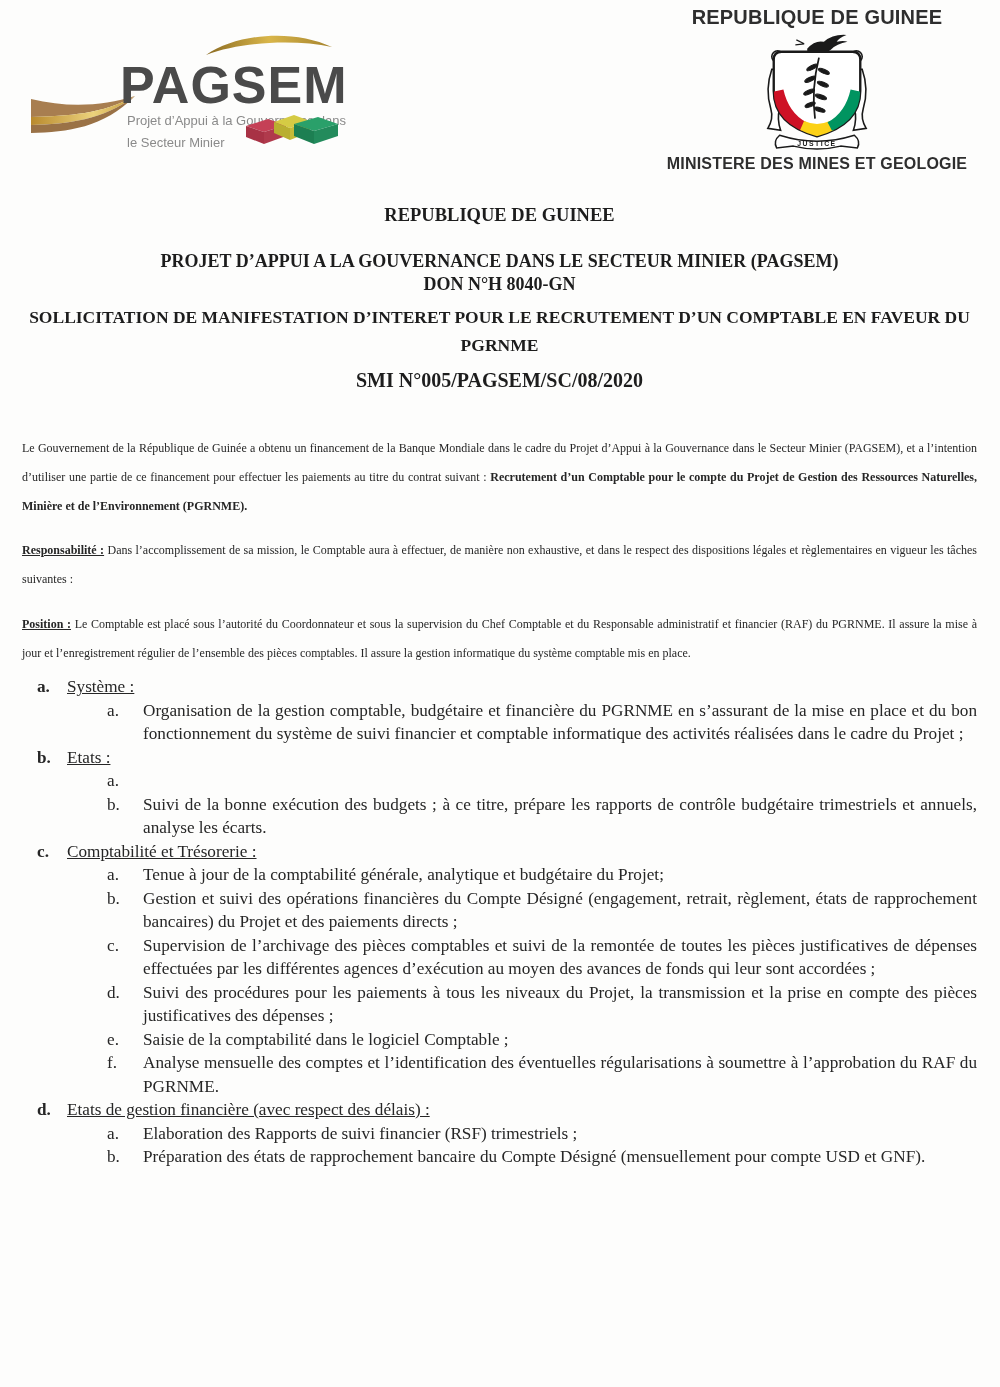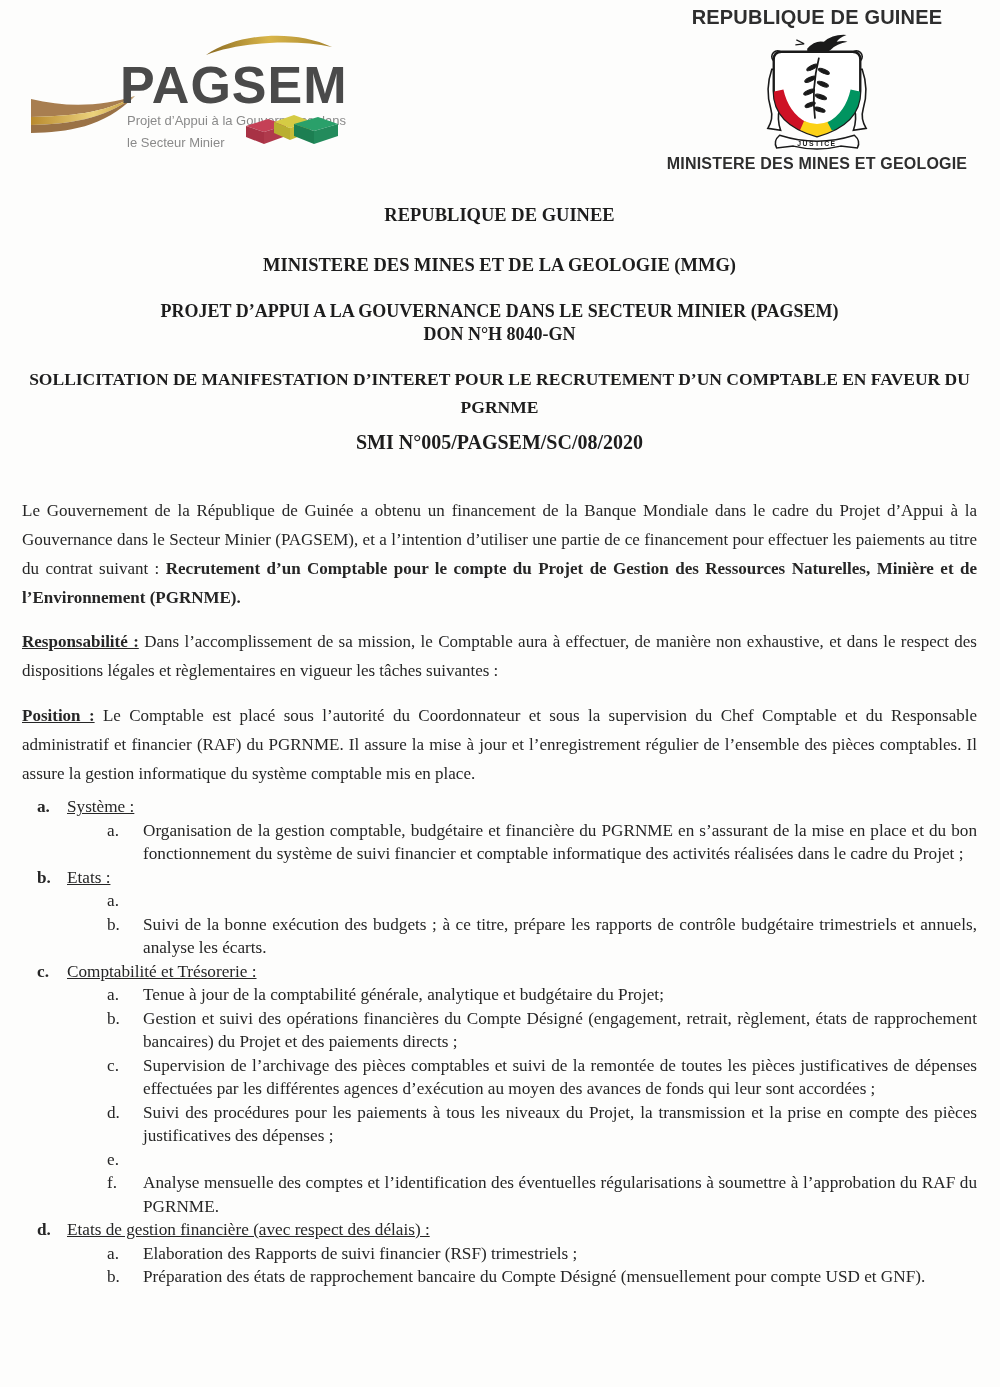--- a/index.html
+++ b/index.html
@@ -22,24 +22,24 @@
   }
   .rh-country{font-size:20px;letter-spacing:.2px;}
   .rh-coat{margin:4px auto 2px;display:block;}
   .rh-ministry{font-size:16px;letter-spacing:.2px;}
   
   .content{position:absolute;top:195px;left:22px;width:955px;}
   .hc{text-align:center;font-weight:bold;color:#1d1d1d;}
   .h-country{font-size:18.5px;margin-top:10px;}
   .h-ministry{font-size:18.5px;margin-top:29px;}
   .h-projet{font-size:18px;margin-top:24px;line-height:23px;}
-  .h-soll{font-size:17.5px;margin-top:20px;line-height:27.5px;}
+  .h-soll{font-size:17.5px;margin-top:8px;line-height:27.5px;}
   .h-smi{font-size:20px;margin-top:10px;}
   
-  .para{font-size:17px;line-height:29px;text-align:justify;margin:0;}
+  .para{font-size:12px;line-height:29px;text-align:justify;margin:0;}
   .p1{margin-top:42px;}
   .p2{margin-top:16px;}
   .p3{margin-top:15px;}
   .b{font-weight:bold;}
   .lead{font-weight:bold;text-decoration:underline;}
   
   .tasks{margin-top:7px;font-size:17.2px;line-height:23.5px;}
   .task-outer{display:flex;padding-left:15px;}
   .om{flex:0 0 30px;font-weight:bold;}
   .ol{flex:1;text-decoration:underline;}
@@ -134,21 +134,20 @@
 
       <path d="M22,103 q-7,6 -3,13 l17,-2 q24,6 48,0 l17,2 q4,-7 -3,-13 q-38,12 -76,0 z" fill="#ffffff" stroke="#1a1a1a" stroke-width="1.5"></path>
       <text x="60" y="114" text-anchor="middle" font-family="Liberation Sans, sans-serif" font-size="7" letter-spacing="1.5" fill="#1a1a1a">JUSTICE</text>
     </svg>
     <div class="rh-ministry">MINISTERE DES MINES ET GEOLOGIE</div>
   </div>
 
   <div class="content">
 
     <div class="hc h-country">REPUBLIQUE DE GUINEE</div>
-    <div class="hc h-ministry">MINISTERE DES MINES ET DE LA GEOLOGIE (MMG)</div>
     <div class="hc h-projet">
       <div>PROJET D’APPUI A LA GOUVERNANCE DANS LE SECTEUR MINIER (PAGSEM)</div>
       <div>DON N°H 8040-GN</div>
     </div>
     <div class="hc h-soll">SOLLICITATION DE MANIFESTATION D’INTERET POUR LE RECRUTEMENT D’UN COMPTABLE EN FAVEUR DU PGRNME</div>
     <div class="hc h-smi">SMI N°005/PAGSEM/SC/08/2020</div>
 
     <p class="para p1"><span>Le Gouvernement de la République de Guinée a obtenu un financement de la Banque Mondiale dans le cadre du Projet d’Appui à la Gouvernance dans le Secteur Minier (PAGSEM), et a l’intention d’utiliser une partie de ce financement pour effectuer les paiements au titre du contrat suivant : </span><span class="b">Recrutement d’un Comptable pour le compte du Projet de Gestion des Ressources Naturelles, Minière et de l’Environnement (PGRNME).</span></p>
 
     <p class="para p3"><span class="lead">Responsabilité :</span><span> Dans l’accomplissement de sa mission, le Comptable aura à effectuer, de manière non exhaustive, et dans le respect des dispositions légales et règlementaires en vigueur les tâches suivantes :</span></p>
@@ -193,20 +192,21 @@
       <div class="task-inner">
         <span class="im">c.</span>
         <span class="it">Supervision de l’archivage des pièces comptables et suivi de la remontée de toutes les pièces justificatives de dépenses effectuées par les différentes agences d’exécution au moyen des avances de fonds qui leur sont accordées ;</span>
       </div>
       <div class="task-inner">
         <span class="im">d.</span>
         <span class="it">Suivi des procédures pour les paiements à tous les niveaux du Projet, la transmission et la prise en compte des pièces justificatives des dépenses ;</span>
       </div>
       <div class="task-inner">
         <span class="im">e.</span>
+        <span class="it">Saisie de la comptabilité dans le logiciel Comptable ;</span>
       </div>
       <div class="task-inner">
         <span class="im">f.</span>
         <span class="it">Analyse mensuelle des comptes et l’identification des éventuelles régularisations à soumettre à l’approbation du RAF du PGRNME.</span>
       </div>
 
       <div class="task-outer">
         <span class="om">d.</span>
         <span class="ol">Etats de gestion financière (avec respect des délais) :</span>
       </div>

